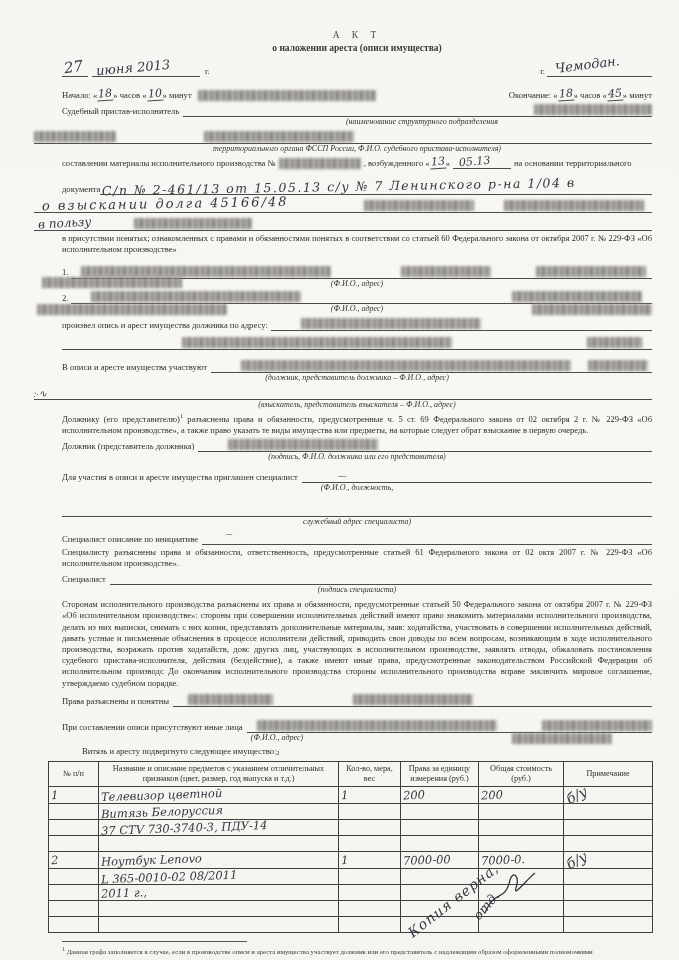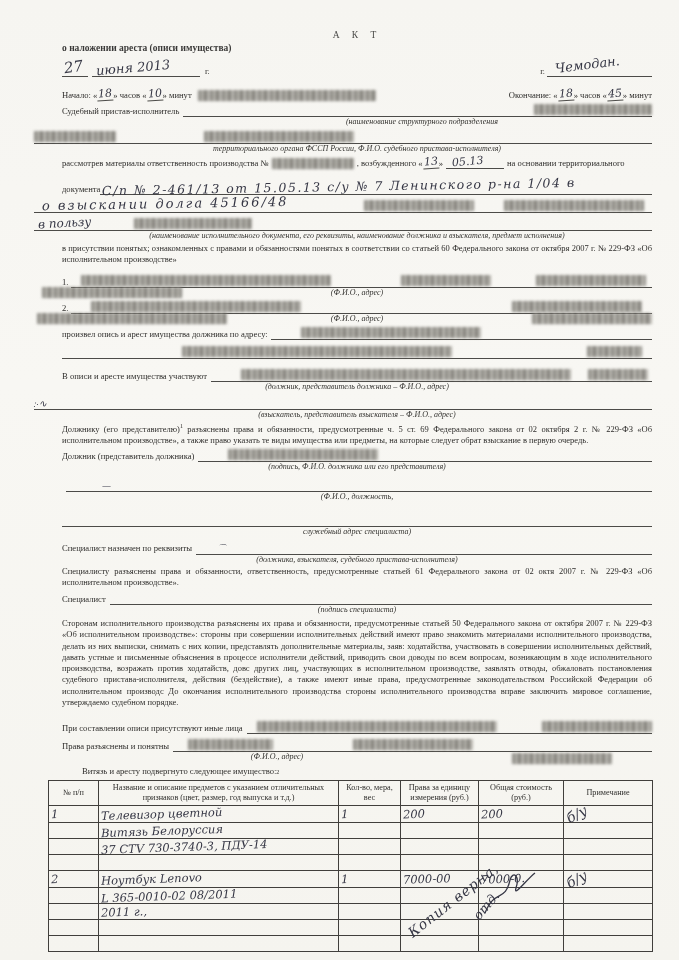--- a/index.html
+++ b/index.html
@@ -3,21 +3,21 @@
 <meta charset="utf-8">
 <style>
   html,body{margin:0;padding:0;background:#e9e8e4;}
   .page{
     position:relative;width:679px;height:960px;margin:0 auto;
     background:linear-gradient(180deg,#f6f5f1 0%,#f8f7f3 40%,#f5f4ef 100%);
     font-family:"Liberation Serif",serif;color:#2e2d2b;overflow:hidden;
   }
   .content{padding:30px 27px 0 62px;}
   .title{text-align:center;font-size:9.5px;letter-spacing:5px;color:#4a4a48;}
-  .subtitle{font-size:9.5px;font-weight:bold;margin-top:3px;color:#3a3938;}
+  .subtitle{text-align:center;font-size:9.5px;font-weight:bold;margin-top:3px;color:#3a3938;}
   .frow{display:flex;align-items:flex-end;font-size:8.6px;line-height:1.3;white-space:nowrap;}
   .ul{flex:1 1 auto;border-bottom:1px solid #4c4b48;height:13px;position:relative;}
   .ul-fixed{flex:0 0 auto;border-bottom:1px solid #4c4b48;height:13px;position:relative;}
   .hint{font-size:8px;font-style:italic;text-align:center;color:#33322f;line-height:1.2;position:relative;}
   .par{font-size:8.5px;text-align:justify;line-height:1.32;color:#2e2d2b;}
   .hw{font-family:"DejaVu Serif",serif;font-style:italic;color:#363745;white-space:nowrap;}
   .hw-abs{position:absolute;bottom:-1px;}
   .hwnum{display:inline-block;min-width:16px;text-align:center;border-bottom:1px solid #4c4b48;
          font-family:"DejaVu Serif",serif;font-style:italic;font-size:11px;color:#363745;height:12px;line-height:12px;transform:rotate(-4deg);}
   .blur{display:inline-block;height:11px;border-radius:1px;vertical-align:-2px;
@@ -86,21 +86,21 @@
 
     <div class="frow" style="margin-top:3px;">
       <span class="ul" style="margin-left:-28px;">
         <span class="blur blur-abs" style="left:0;width:82px;"></span>
         <span class="blur blur-abs" style="left:170px;width:150px;"></span>
       </span>
     </div>
     <div class="hint" style="font-style:italic;">территориального органа ФССП России, Ф.И.О.  судебного пристава-исполнителя)</div>
 
     <div class="frow" style="margin-top:2px;">
-      <span>рассмотрев материалы ответственность производства №</span>
+      <span>составлении материалы исполнительного производства №</span>
       <span class="blur" style="width:82px;margin:0 3px;"></span>
       <span>, возбужденного «</span>
       <span class="hwnum">13</span>
       <span>»</span>
       <span class="ul-fixed" style="width:58px;margin:0 3px;">
         <span class="hw hw-abs" style="left:6px;font-size:11px;transform:rotate(-5deg);">05.13</span>
       </span>
       <span>на основании территориального</span>
     </div>
 
@@ -116,21 +116,20 @@
         <span class="blur blur-abs" style="left:330px;width:110px;"></span>
         <span class="blur blur-abs" style="left:470px;width:140px;"></span>
       </span>
     </div>
     <div class="frow" style="margin-top:4px;">
       <span class="ul" style="margin-left:-28px;">
         <span class="hw hw-abs" style="left:4px;font-size:12px;transform:rotate(-3deg);">в пользу</span>
         <span class="blur blur-abs" style="left:100px;width:118px;"></span>
       </span>
     </div>
-    <div class="hint">(наименование исполнительного документа, его реквизиты, наименование должника и взыскателя, предмет исполнения)</div>
 
     <div class="par" style="margin-top:2px;">в присутствии понятых; ознакомленных с   правами   и   обязанностями   понятых в соответствии   со   статьей  60 Федерального закона от октября 2007 г.   № 229-ФЗ  «Об исполнительном производстве»</div>
 
     <div class="frow" style="margin-top:9px;">
       <span>1.</span>
       <span class="ul" style="margin-left:3px;">
         <span class="blur blur-abs" style="left:10px;width:250px;"></span>
         <span class="blur blur-abs" style="left:330px;width:90px;"></span>
         <span class="blur blur-abs" style="right:6px;width:110px;"></span>
       </span>
@@ -186,61 +185,61 @@
     </div>
     <div class="frow" style="margin-top:2px;">
       <span>Должник (представитель должника)</span>
       <span class="ul" style="margin-left:4px;">
         <span class="blur blur-abs" style="left:30px;width:150px;"></span>
       </span>
     </div>
     <div class="hint">(подпись, Ф.И.О.  должника или его представителя)</div>
 
     <div class="frow" style="margin-top:7px;">
+      <span>Для участия в описи и аресте имущества приглашен специалист</span>
       <span class="ul" style="margin-left:4px;">
         <span class="hw hw-abs" style="left:36px;font-size:9px;">—</span>
       </span>
     </div>
     <div class="hint">(Ф.И.О., должность,</div>
     <div class="frow" style="margin-top:11px;">
       <span class="ul"></span>
     </div>
     <div class="hint">служебный адрес специалиста)</div>
 
     <div class="frow" style="margin-top:4px;">
-      <span>Специалист назначен по реквизиты</span>
+      <span>Специалист описание по инициативе</span>
       <span class="ul" style="margin-left:4px;">
         <span class="hw hw-abs" style="left:20px;font-size:10px;">⌒</span>
       </span>
     </div>
-    <div class="hint">(должника, взыскателя, судебного пристава-исполнителя)</div>
 
     <div class="par" style="margin-top:2px;">Специалисту разъяснены права и обязанности, ответственность, предусмотренные статьей    61    Федерального    закона    от  02  октя 2007 г.   № 229-ФЗ  «Об исполнительном производстве».</div>
 
     <div class="frow" style="margin-top:2px;">
       <span>Специалист</span>
       <span class="ul" style="margin-left:4px;"></span>
     </div>
     <div class="hint">(подпись специалиста)</div>
 
     <div class="par" style="margin-top:4px;">Сторонам исполнительного производства разъяснены их права и обязанности,   предусмотренные  статьей   50   Федерального   закона   от октября    2007 г.   № 229-ФЗ «Об исполнительном производстве»: стороны при совершении исполнительных действий имеют право знакомить материалами исполнительного производства,  делать из них выписки, снимать с них копии, представлять дополнительные  материалы,   заяв: ходатайства,     участвовать в совершении исполнительных    действий, давать устные и письменные объяснения в процессе исполнители действий, приводить свои доводы по всем вопросам, возникающим в ходе исполнительного производства, возражать против  ходатайств,   довс других лиц, участвующих в исполнительном производстве, заявлять отводы, обжаловать постановления судебного пристава-исполнителя, действия (бездействие), а также имеют иные права, предусмотренные законодательством Российской Федерации об исполнительном производс До окончания исполнительного производства стороны исполнительного производства вправе заключить мировое соглашение, утверждаемо судебном порядке.</div>
 
+    <div class="frow" style="margin-top:4px;">
+      <span>Права разъяснены и понятны</span>
+      <span class="ul" style="margin-left:4px;">
+        <span class="blur blur-abs" style="left:15px;width:85px;"></span>
+        <span class="blur blur-abs" style="left:180px;width:120px;"></span>
+      </span>
+    </div>
+
     <div class="frow" style="margin-top:12px;">
       <span>При составлении описи присутствуют иные лица</span>
       <span class="ul" style="margin-left:4px;">
         <span class="blur blur-abs" style="left:10px;width:240px;"></span>
         <span class="blur blur-abs" style="right:0;width:110px;"></span>
-      </span>
-    </div>
-
-    <div class="frow" style="margin-top:4px;">
-      <span>Права разъяснены и понятны</span>
-      <span class="ul" style="margin-left:4px;">
-        <span class="blur blur-abs" style="left:15px;width:85px;"></span>
-        <span class="blur blur-abs" style="left:180px;width:120px;"></span>
       </span>
     </div>
     <div class="hint" style="width:430px;">
       <span>(Ф.И.О., адрес)</span>
       <span class="blur blur-abs" style="right:-120px;width:100px;bottom:-2px;"></span>
     </div>
 
     <div class="frow" style="margin-top:4px;margin-left:20px;">
       <span>Витязь и аресту подвергнуто следующее имущество:</span>
         <sup>2</sup>

